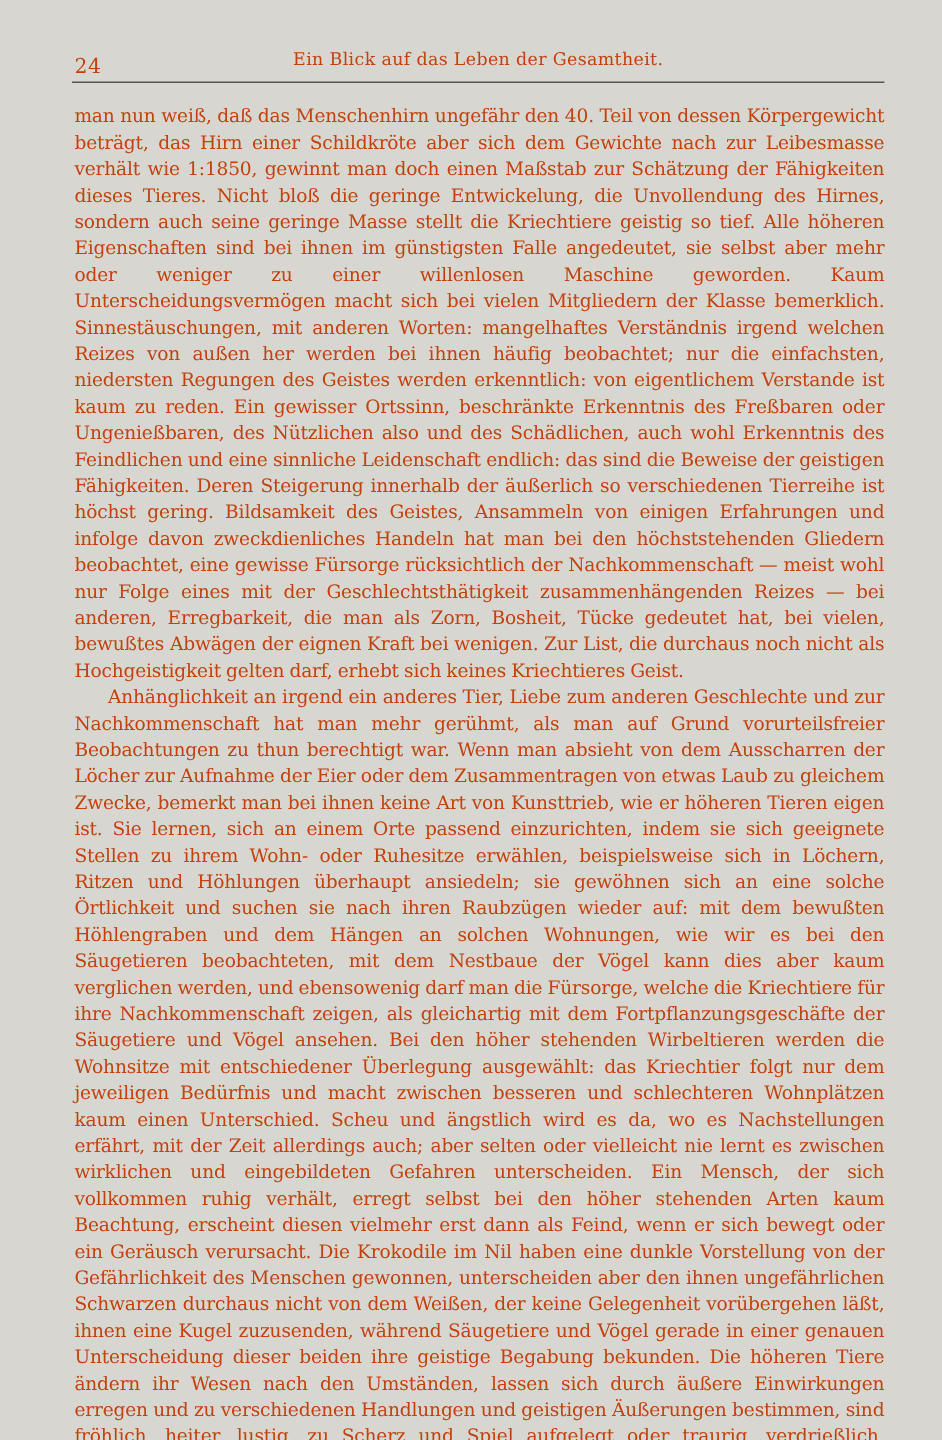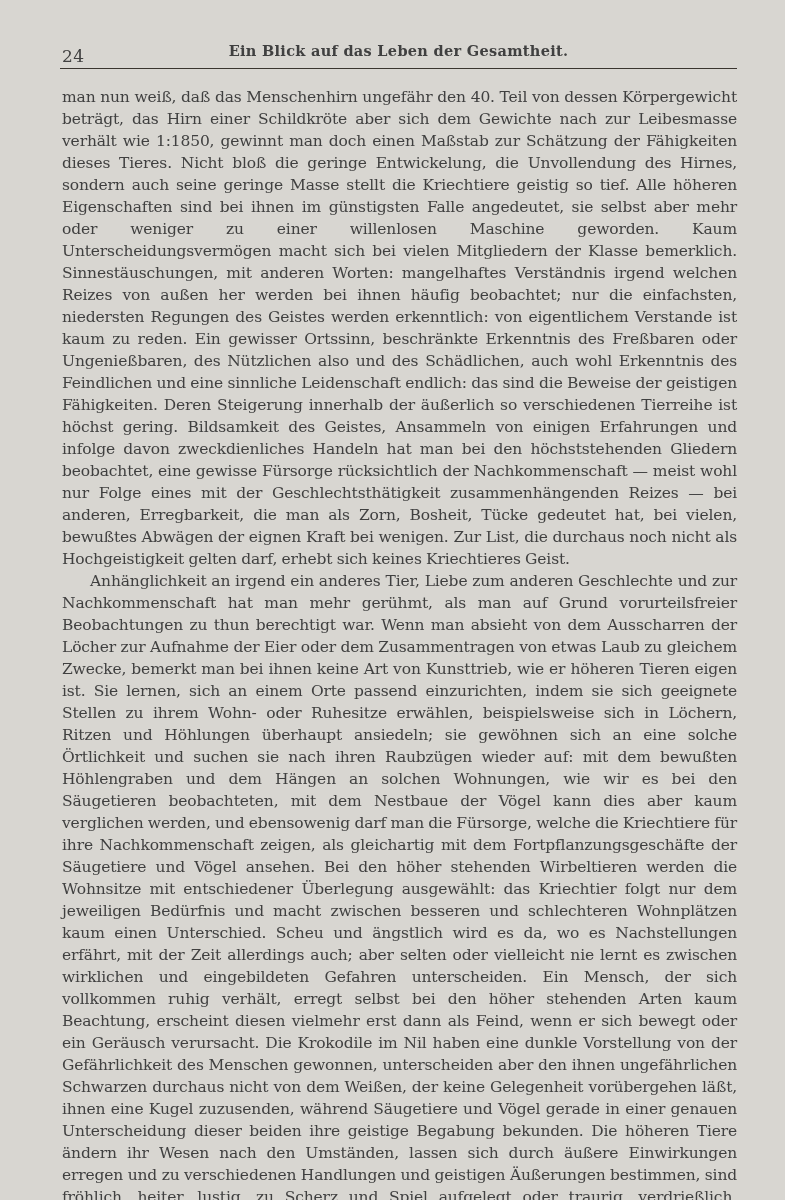--- a/index.html
+++ b/index.html
@@ -9,42 +9,42 @@
     font-family: "DejaVu Serif", serif;
   }
   .page {
     position: relative;
     width: 785px;
     height: 1200px;
     margin: 0 auto;
     background: #d8d6d1;
     box-sizing: border-box;
     overflow: hidden;
-    color: #404040;
+    color: #c2410c;
   }
   .page-header {
     position: absolute;
     top: 42px;
     left: 60px;
     right: 48px;
     height: 24px;
   }
   .page-number {
     position: absolute;
     left: 2px;
     top: 4px;
     font-size: 17px;
     font-weight: 400;
     letter-spacing: 0.5px;
   }
   .running-header {
     display: block;
     text-align: center;
     font-size: 14.5px;
-    font-weight: 700;
+    font-weight: 400;
     letter-spacing: 0.3px;
   }
   .header-rule {
     position: absolute;
     top: 68px;
     left: 60px;
     right: 48px;
     height: 1px;
     background: #3a352f;
   }

